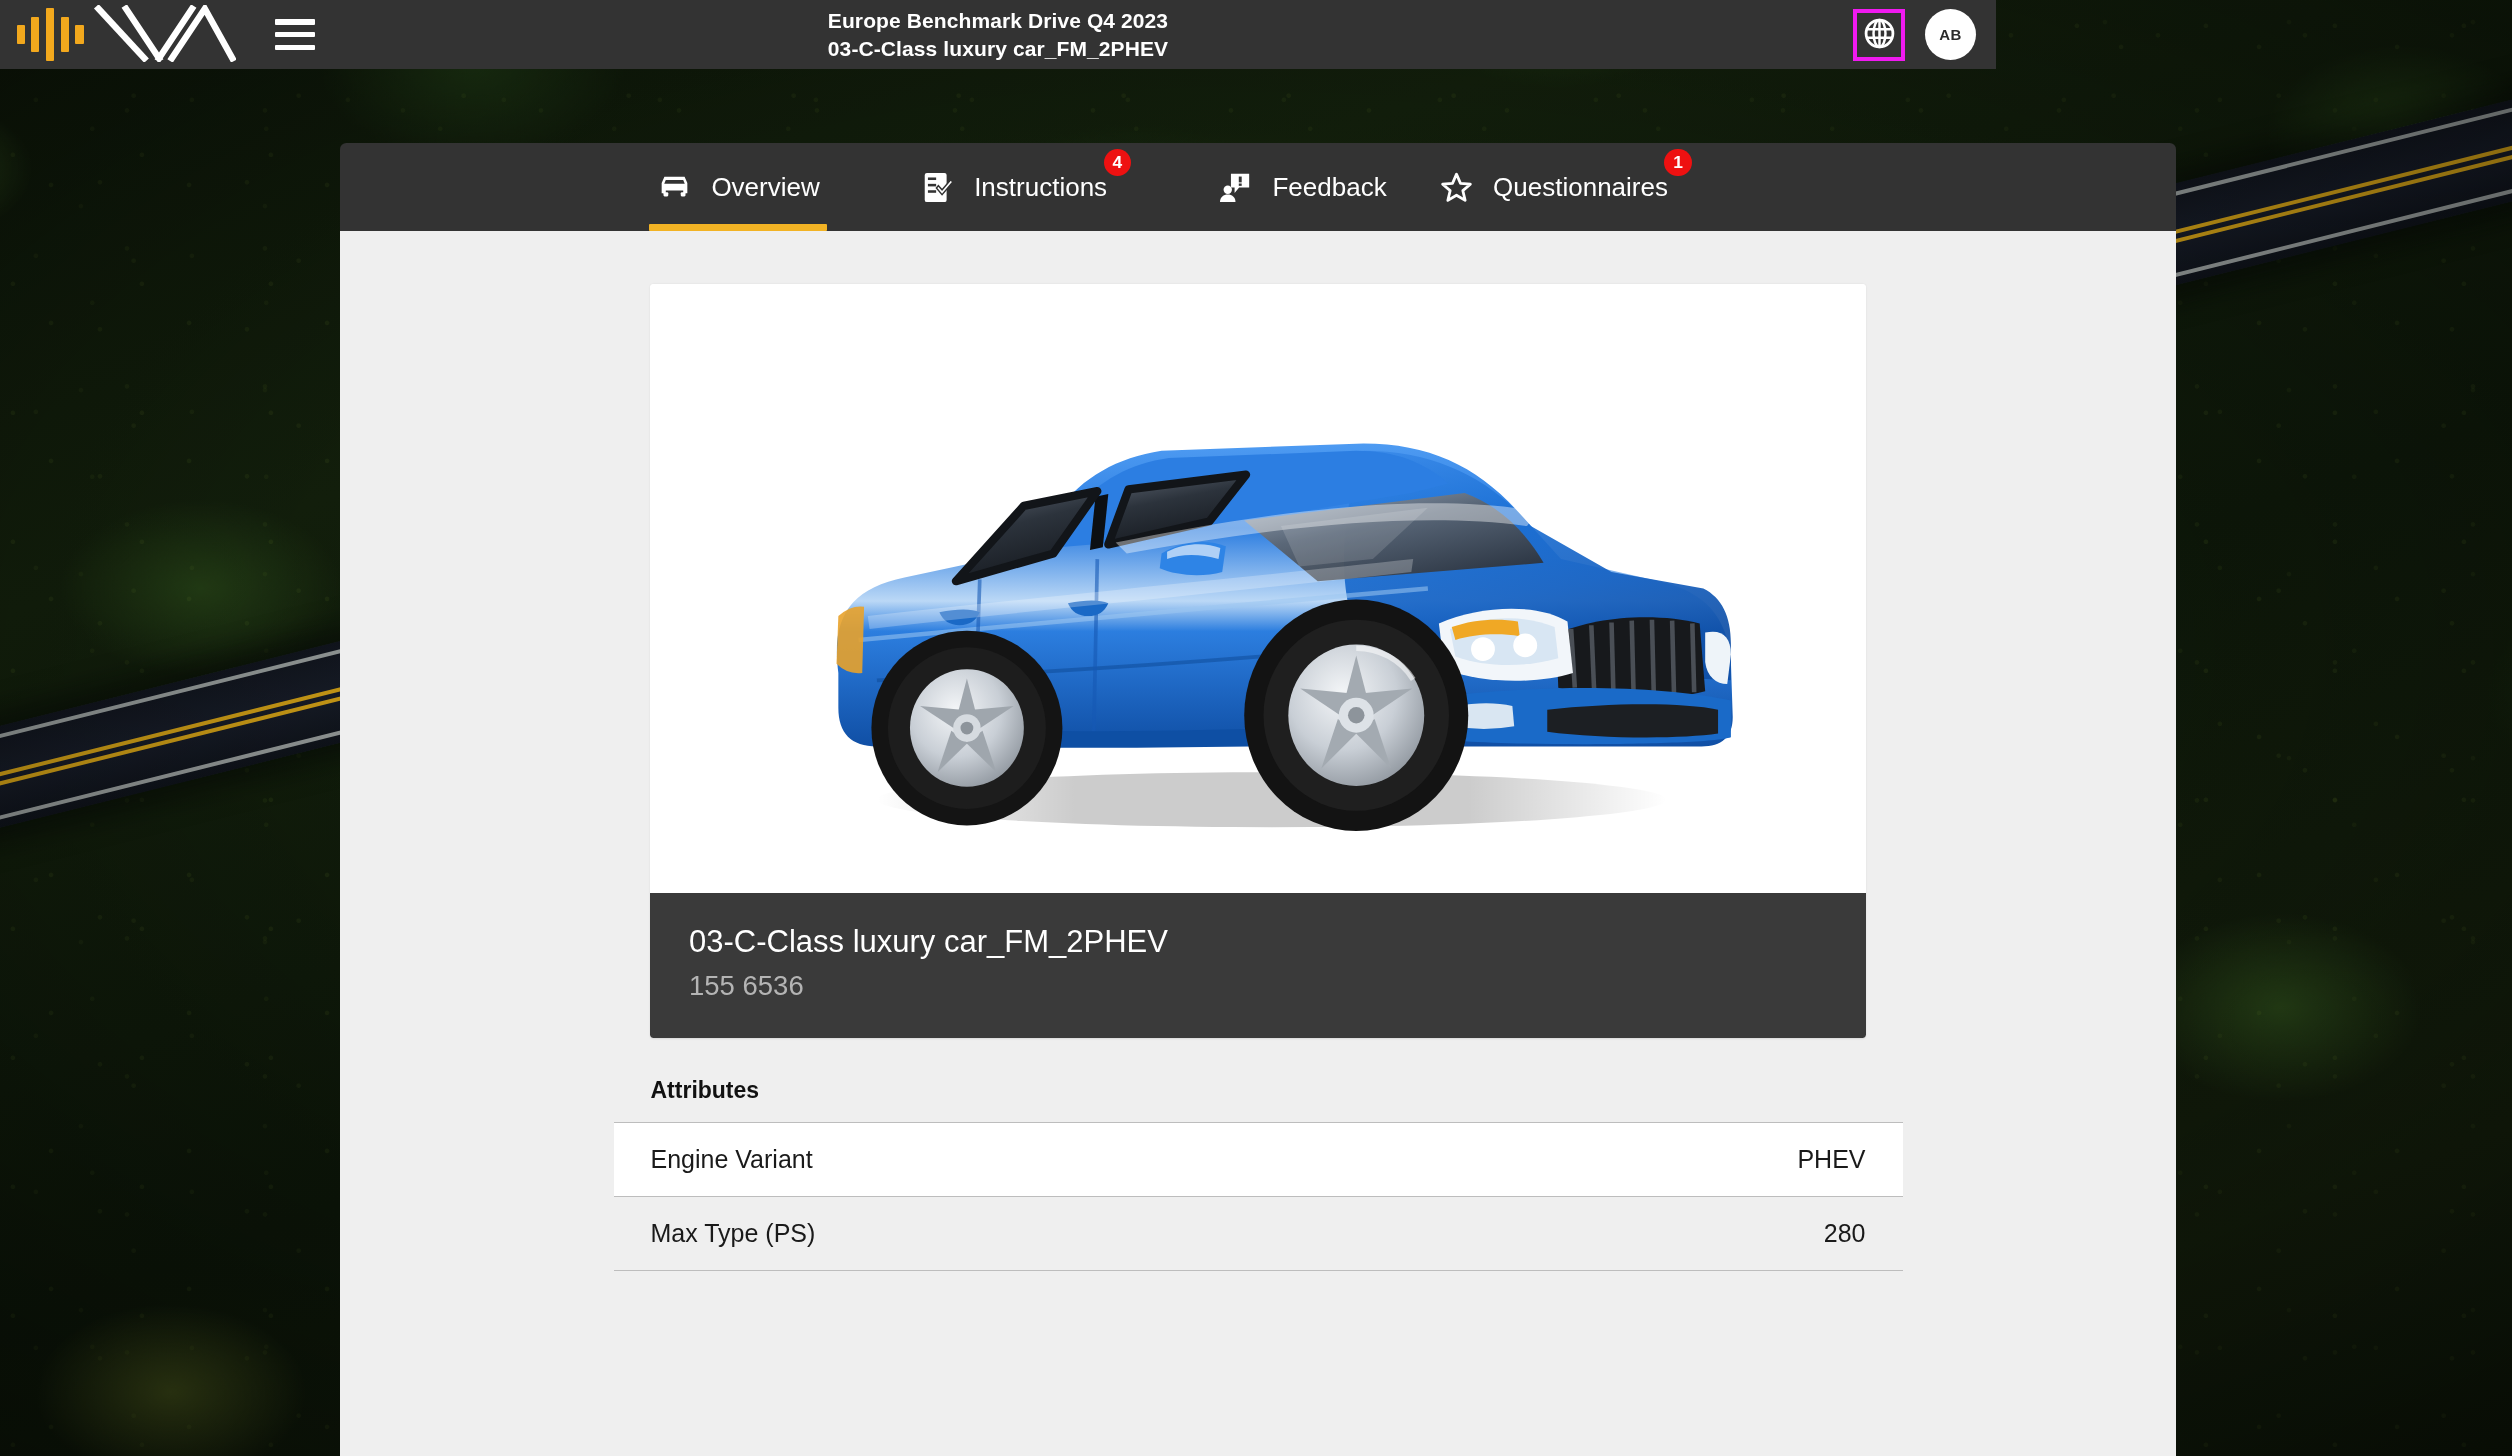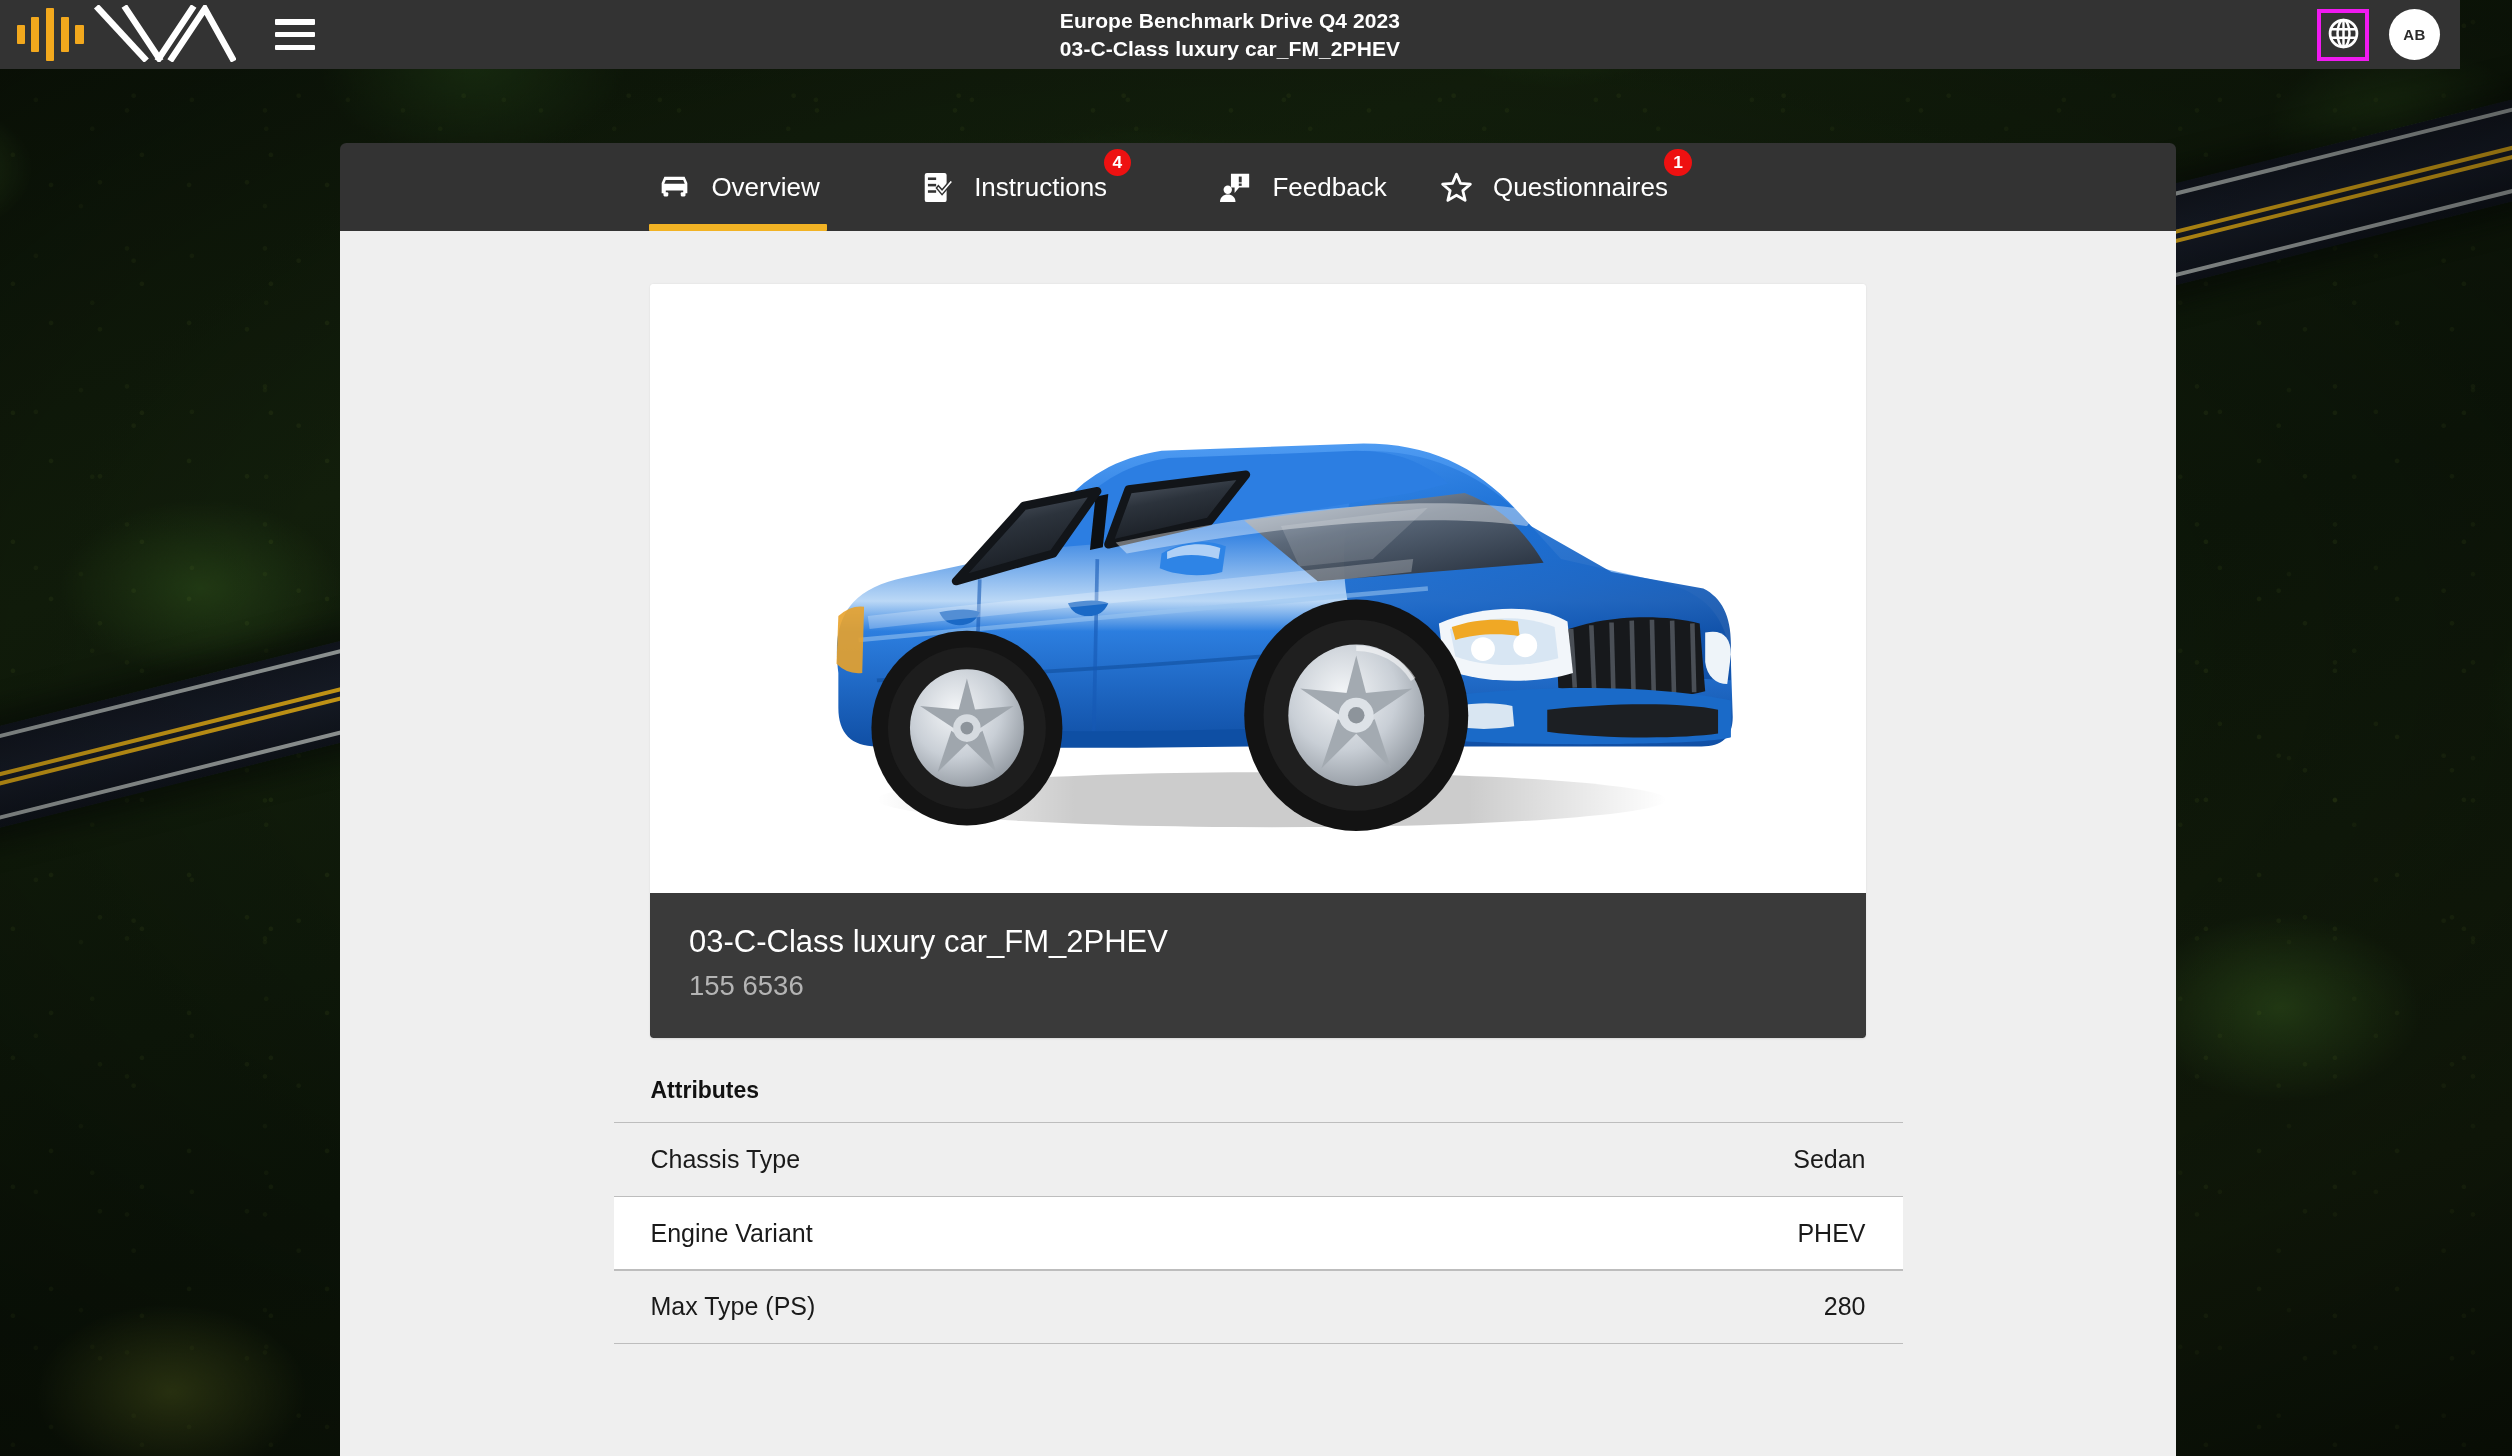--- a/index.html
+++ b/index.html
@@ -76,21 +76,21 @@
   }
   #bg .road .center-a { top:45px; }
   #bg .road .center-b { top:54px; }
   #bg .vignette {
     position:absolute; inset:0;
     background:radial-gradient(ellipse 90% 80% at 50% 45%, rgba(0,0,0,0) 35%, rgba(0,0,0,.55) 100%);
   }
 
   
   #topbar {
-    position:absolute; left:0; top:0; width:2460px; height:69px;
+    position:absolute; left:0; top:0; width:1996px; height:69px;
     background:#333333;
     display:flex; align-items:center;
     z-index:40;
   }
   .logo-wrap { display:flex; align-items:center; margin-left:16.5px; }
   .logo-bars { display:flex; align-items:center; height:53px; gap:6.4px; margin-right:3.7px; }
   .logo-bars i { display:block; width:8.3px; background:#F2A81D; border-radius:0.9px; }
   .logo-bars i:nth-child(1){ height:18.4px; }
   .logo-bars i:nth-child(2){ height:35px; }
   .logo-bars i:nth-child(3){ height:53px; }
@@ -498,24 +498,20 @@
         <div class="v-title">03-C-Class luxury car_FM_2PHEV</div>
         <div class="v-sub">155 6536</div>
       </div>
     </div>
 
     <div class="attr-section">
       <div class="attr-heading">Attributes</div>
       <div class="attr-list">
 
 
-        <div class="attr-row">
-          <span class="attr-label">Chassis Type</span>
-          <span class="attr-value">Sedan</span>
-        </div>
 
         <div class="attr-row alt">
           <span class="attr-label">Engine Variant</span>
           <span class="attr-value">PHEV</span>
         </div>
 
         <div class="attr-row">
           <span class="attr-label">Max Type (PS)</span>
           <span class="attr-value">280</span>
         </div>

